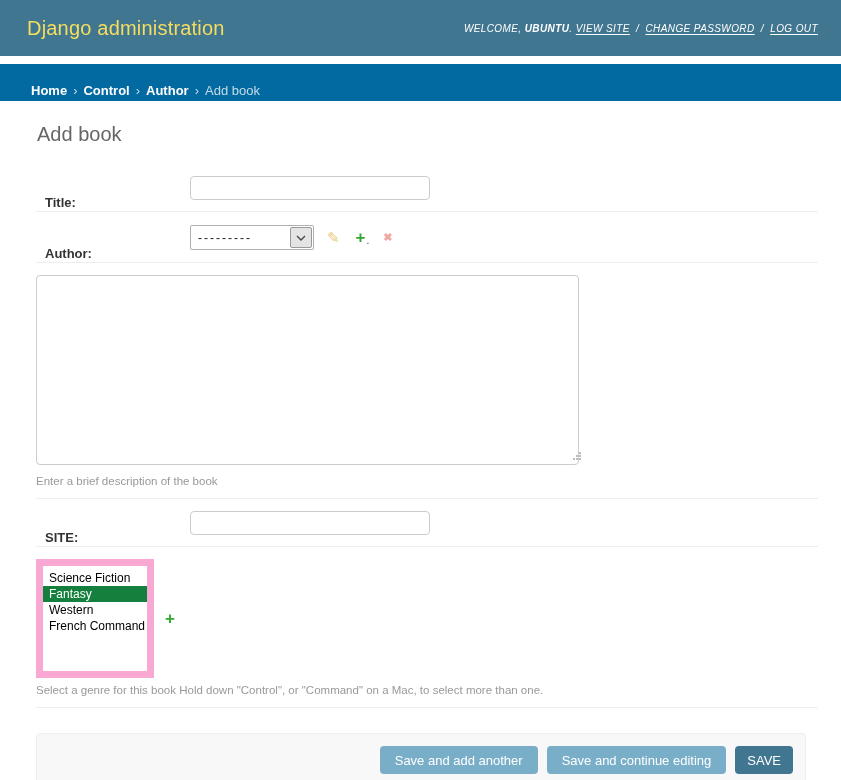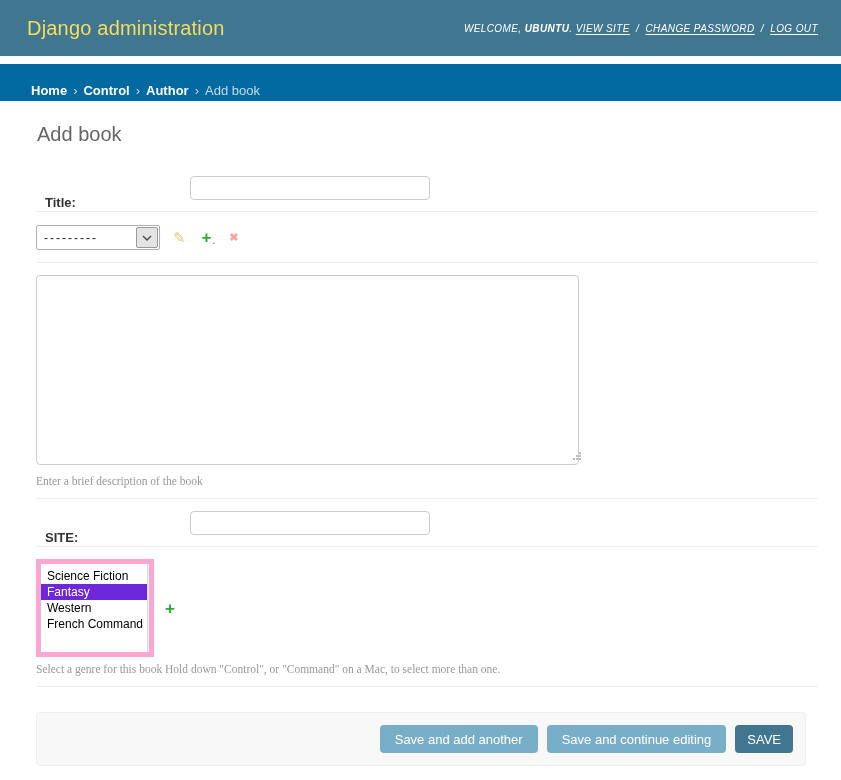--- a/index.html
+++ b/index.html
@@ -94,36 +94,36 @@
     width:543px; height:190px; border:1px solid #ccc; border-radius:4px;
     resize:none; padding:6px 8px; font-size:13px;
     font-family:"Liberation Sans",sans-serif; color:#333; outline:none; display:block;
   }
   .grip {
     position:absolute; right:4px; bottom:5px; width:2px; height:2px;
     background:#bbb;
     box-shadow: 3px 0 #bbb, 6px 0 #bbb, 3px -3px #bbb, 6px -3px #bbb, 6px -6px #bbb;
   }
   .help {
-    font-size:11.5px; color:#999; margin-top:6px;font-family:Liberation Serif, serif;
+    font-size:11.5px; color:#999; margin-top:6px;
   }
   .help a { color:#447e9b; text-decoration:none; cursor:pointer; }
 
   
   .genre-line { display:flex; }
   .multiselect {
-    width:118px; height:98px; border:5px solid #f9a8d4; background:#fff;
+    width:118px; height:119px; border:7px solid #f9a8d4; background:#fff;
     display:flex; overflow:hidden;
   }
   .ms-options { flex:1; padding-top:4px; }
   .ms-option {
     font-size:12px; color:#000; padding:1px 4px 2px 6px; height:16px;
     white-space:nowrap; cursor:default;
   }
-  .ms-option.selected { background:#6d28d9; color:#fff; }
+  .ms-option.selected { background:#15803d; color:#fff; }
   .ms-scroll {
     width:16px; background:#f1f1f1; border-left:1px solid #dcdcdc;
     display:flex; flex-direction:column; justify-content:space-between;
     align-items:center; padding:4px 0; cursor:pointer;
   }
   .ms-scroll svg { display:block; }
 
   
   .submit-row {
     margin:25px 35px 0 36px; height:54px; background:#f8f8f8;
@@ -173,20 +173,23 @@
     <div class="form-row">
       <div class="label-col">
         <label>Title:</label>
       </div>
       <div class="field-col">
         <input class="vTextField" type="text" value="" style="">
       </div>
     </div>
 
     <div class="form-row">
+      <div class="label-col">
+        <label>Author:</label>
+      </div>
       <div class="author-line">
         <div class="vselect">
           <span class="vselect-value">---------</span>
           <span class="vselect-btn">
             <svg width="10" height="6" viewBox="0 0 10 6">
               <polyline points="1,1 5,5 9,1" fill="none" stroke="#444" stroke-width="1.3"></polyline>
             </svg>
           </span>
         </div>
         <span class="rel-icons">

